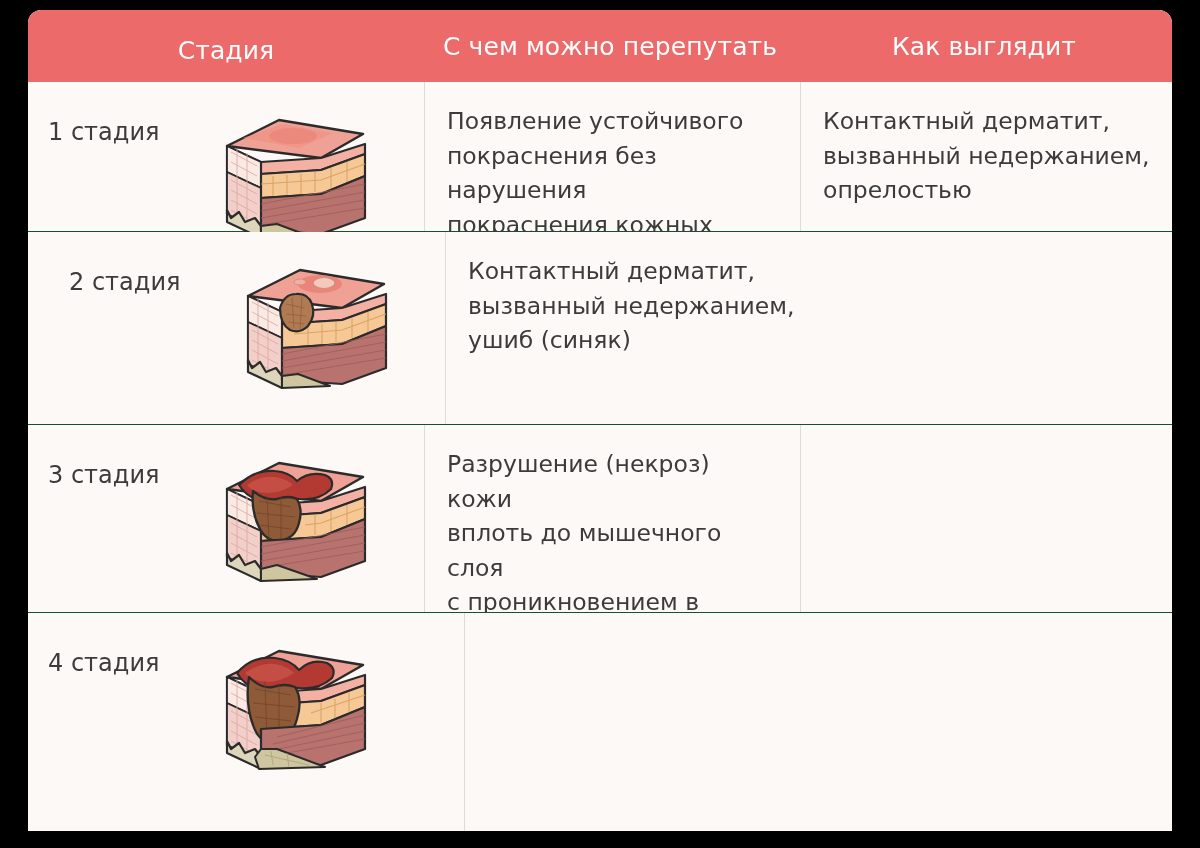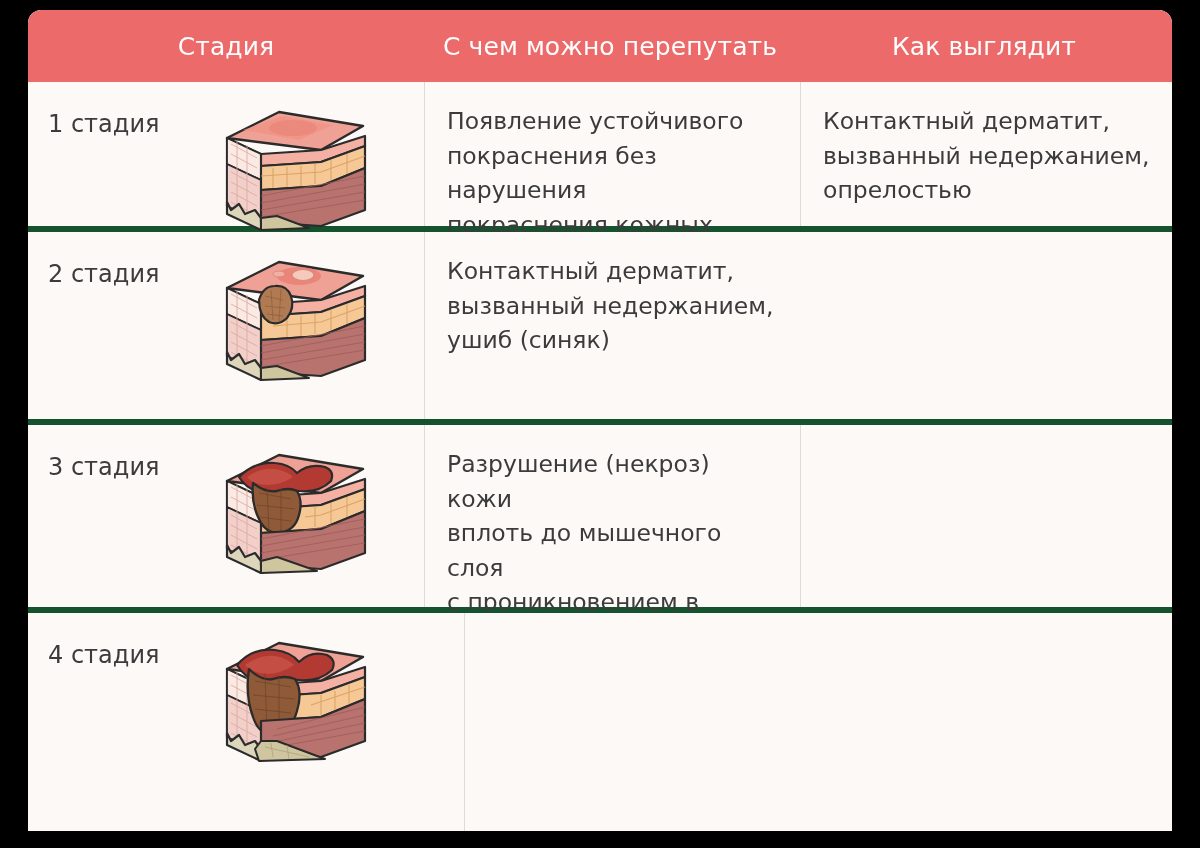--- a/index.html
+++ b/index.html
@@ -39,31 +39,31 @@
   .t-head .hc {
     display: flex;
     align-items: center;
     justify-content: center;
     color: #ffffff;
     font-size: 25px;
     font-weight: 400;
     letter-spacing: 0.1px;
     box-sizing: border-box;
   }
-  .col-1 { width: 396px; flex: 0 0 396px; }
+  .col-1 { width: 396px; flex: 0 0 396px; margin-top: 8px; }
   .col-2 { width: 376px; flex: 0 0 376px; }
   .col-3 { width: 372px; flex: 0 0 372px; }
 
   
   .t-row {
     display: flex;
     position: relative;
     box-sizing: border-box;
     background: #fdf9f7;
-    border-bottom: 6px solid #14532d;
+    border-bottom: 1px solid #14532d;
   }
   .t-row:last-child { border-bottom: none; }
 
   .cell {
     box-sizing: border-box;
     position: relative;
   }
   .cell.divider { border-left: 1px solid #dedad6; }
 
   
@@ -90,21 +90,21 @@
   
   .c-text {
     padding: 22px 20px 14px 22px;
     font-size: 23.5px;
     line-height: 34.6px;
     color: #3b3b3b;
     white-space: pre-line;
   }
 
   .row-h1 { height: 150px; }
-  .row-h2 { height: 193px; }
+  .row-h2 { height: 193px; padding-left: 21px; }
   .row-h3 { height: 188px; }
   .row-h4 { height: 218px; gap: 40px; }
 
   svg { display: block; }
 </style>
 </head>
 <body>
 
 <div class="table-card">
 

